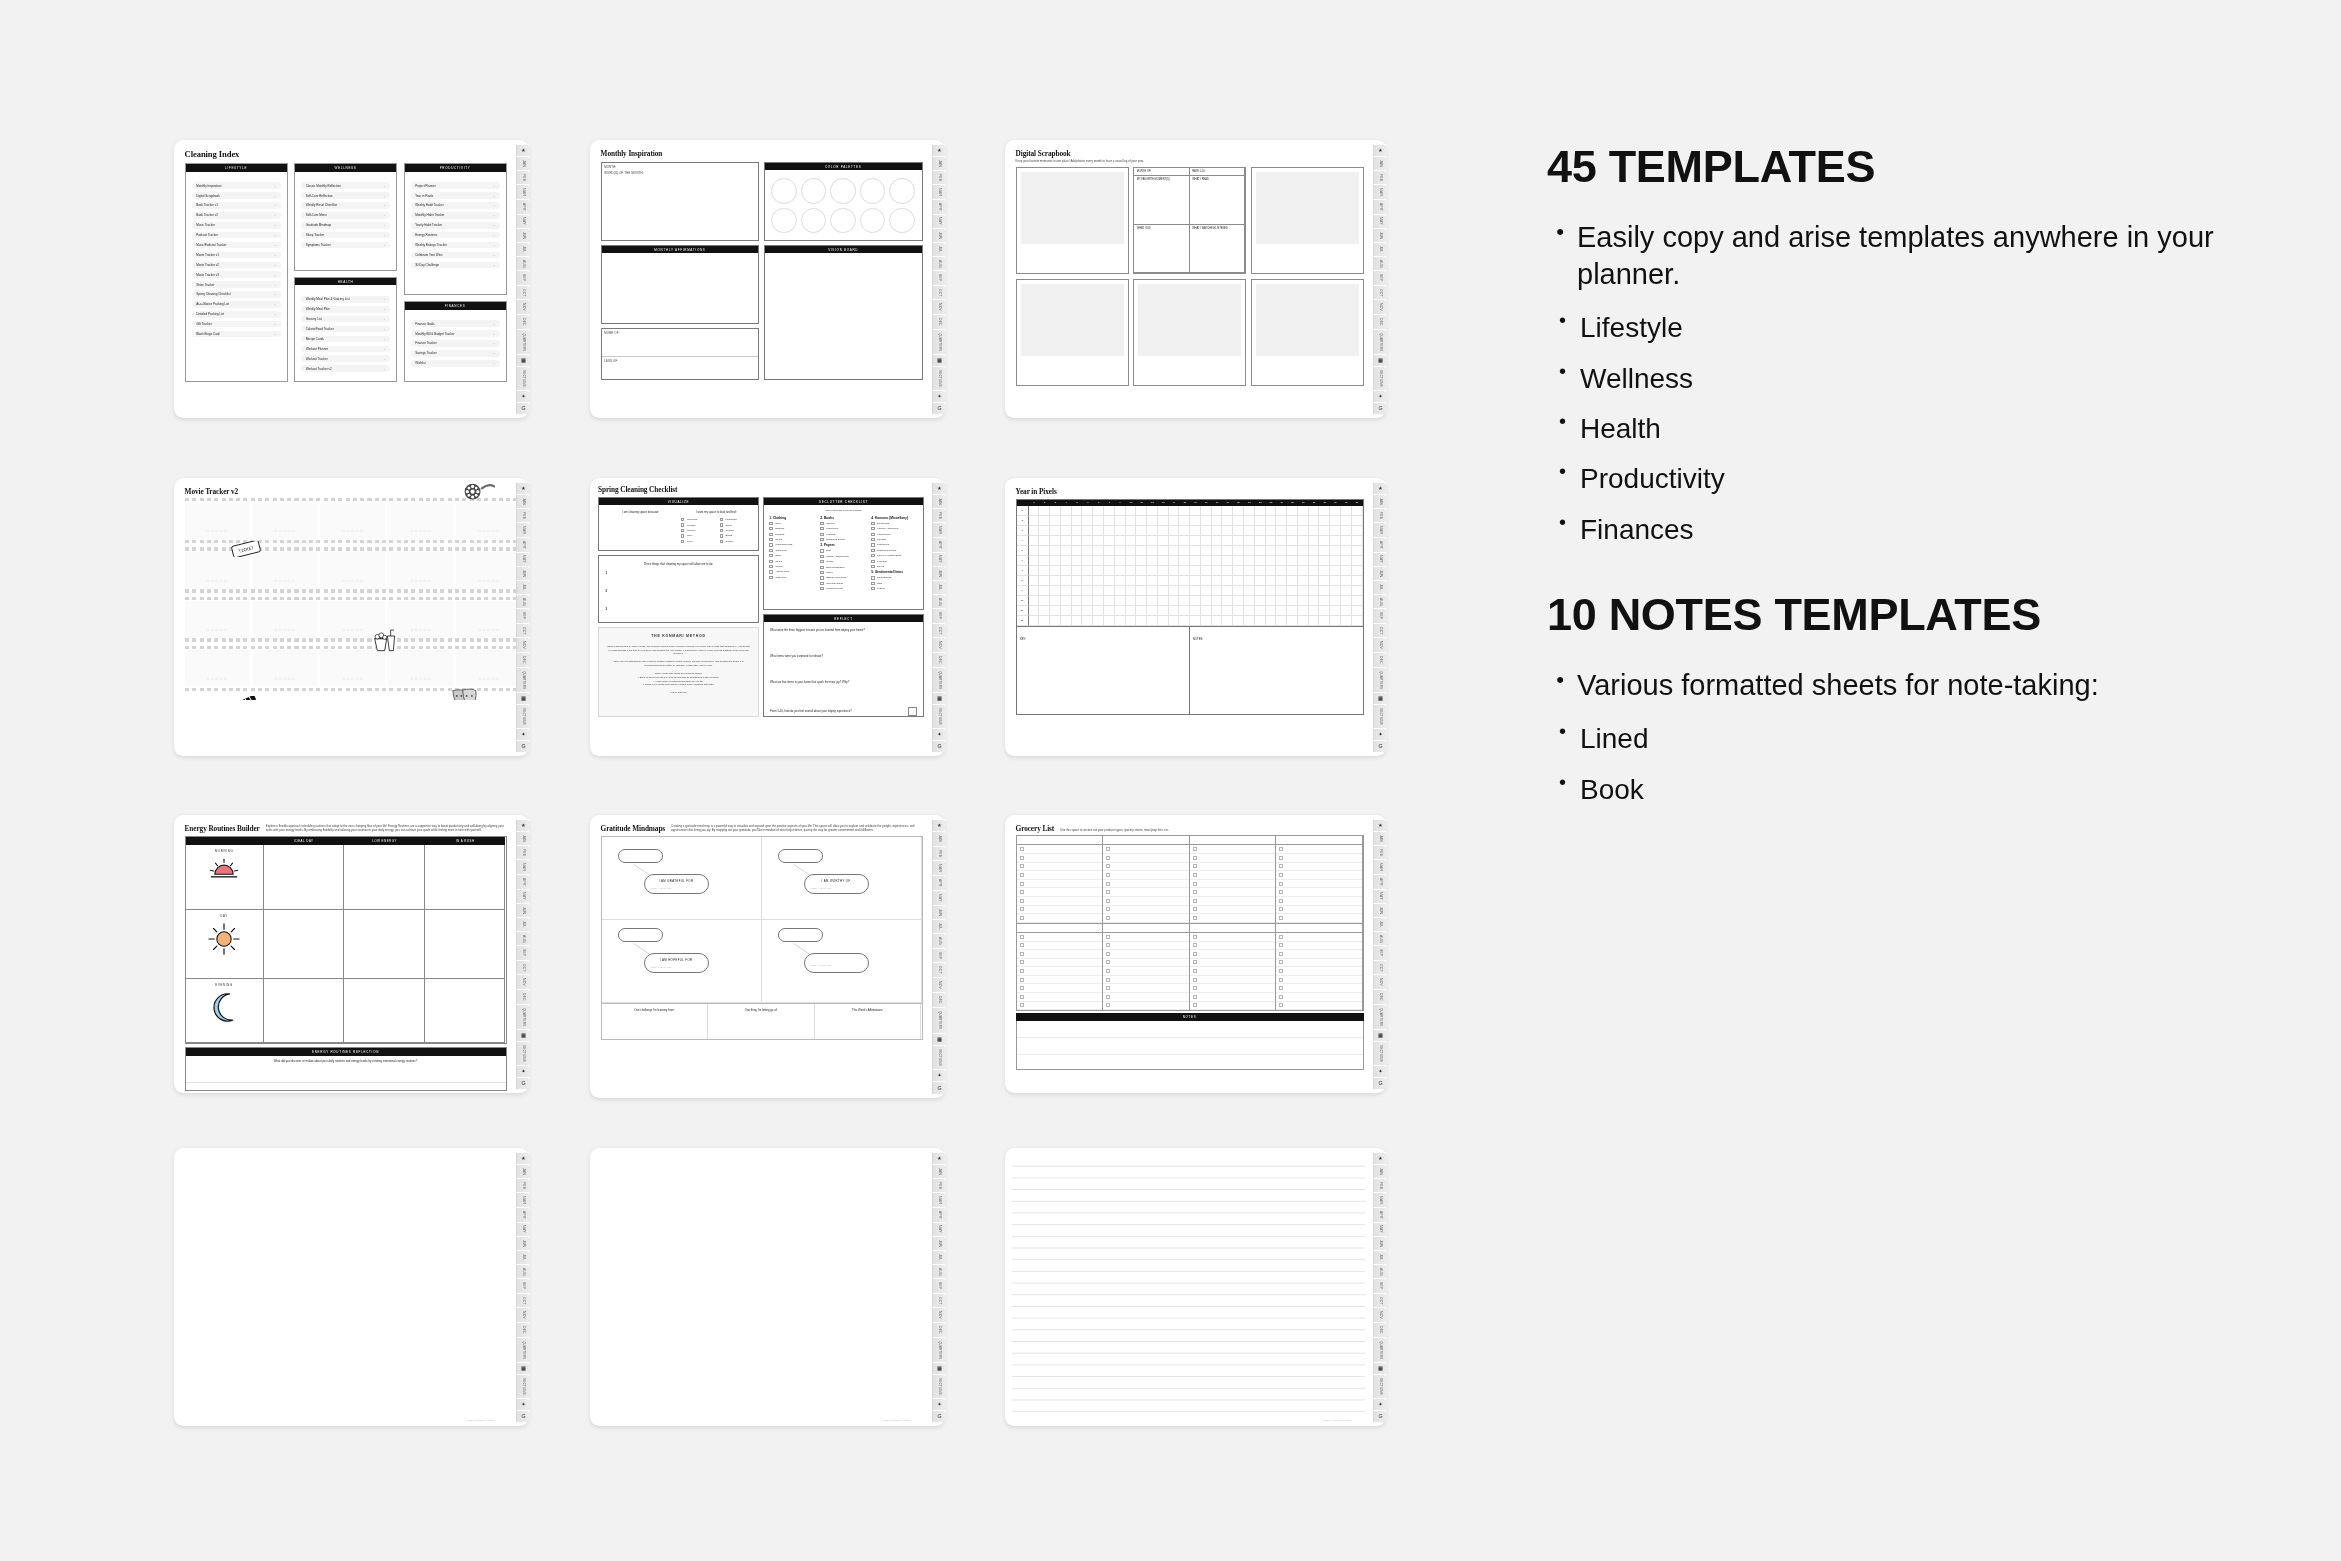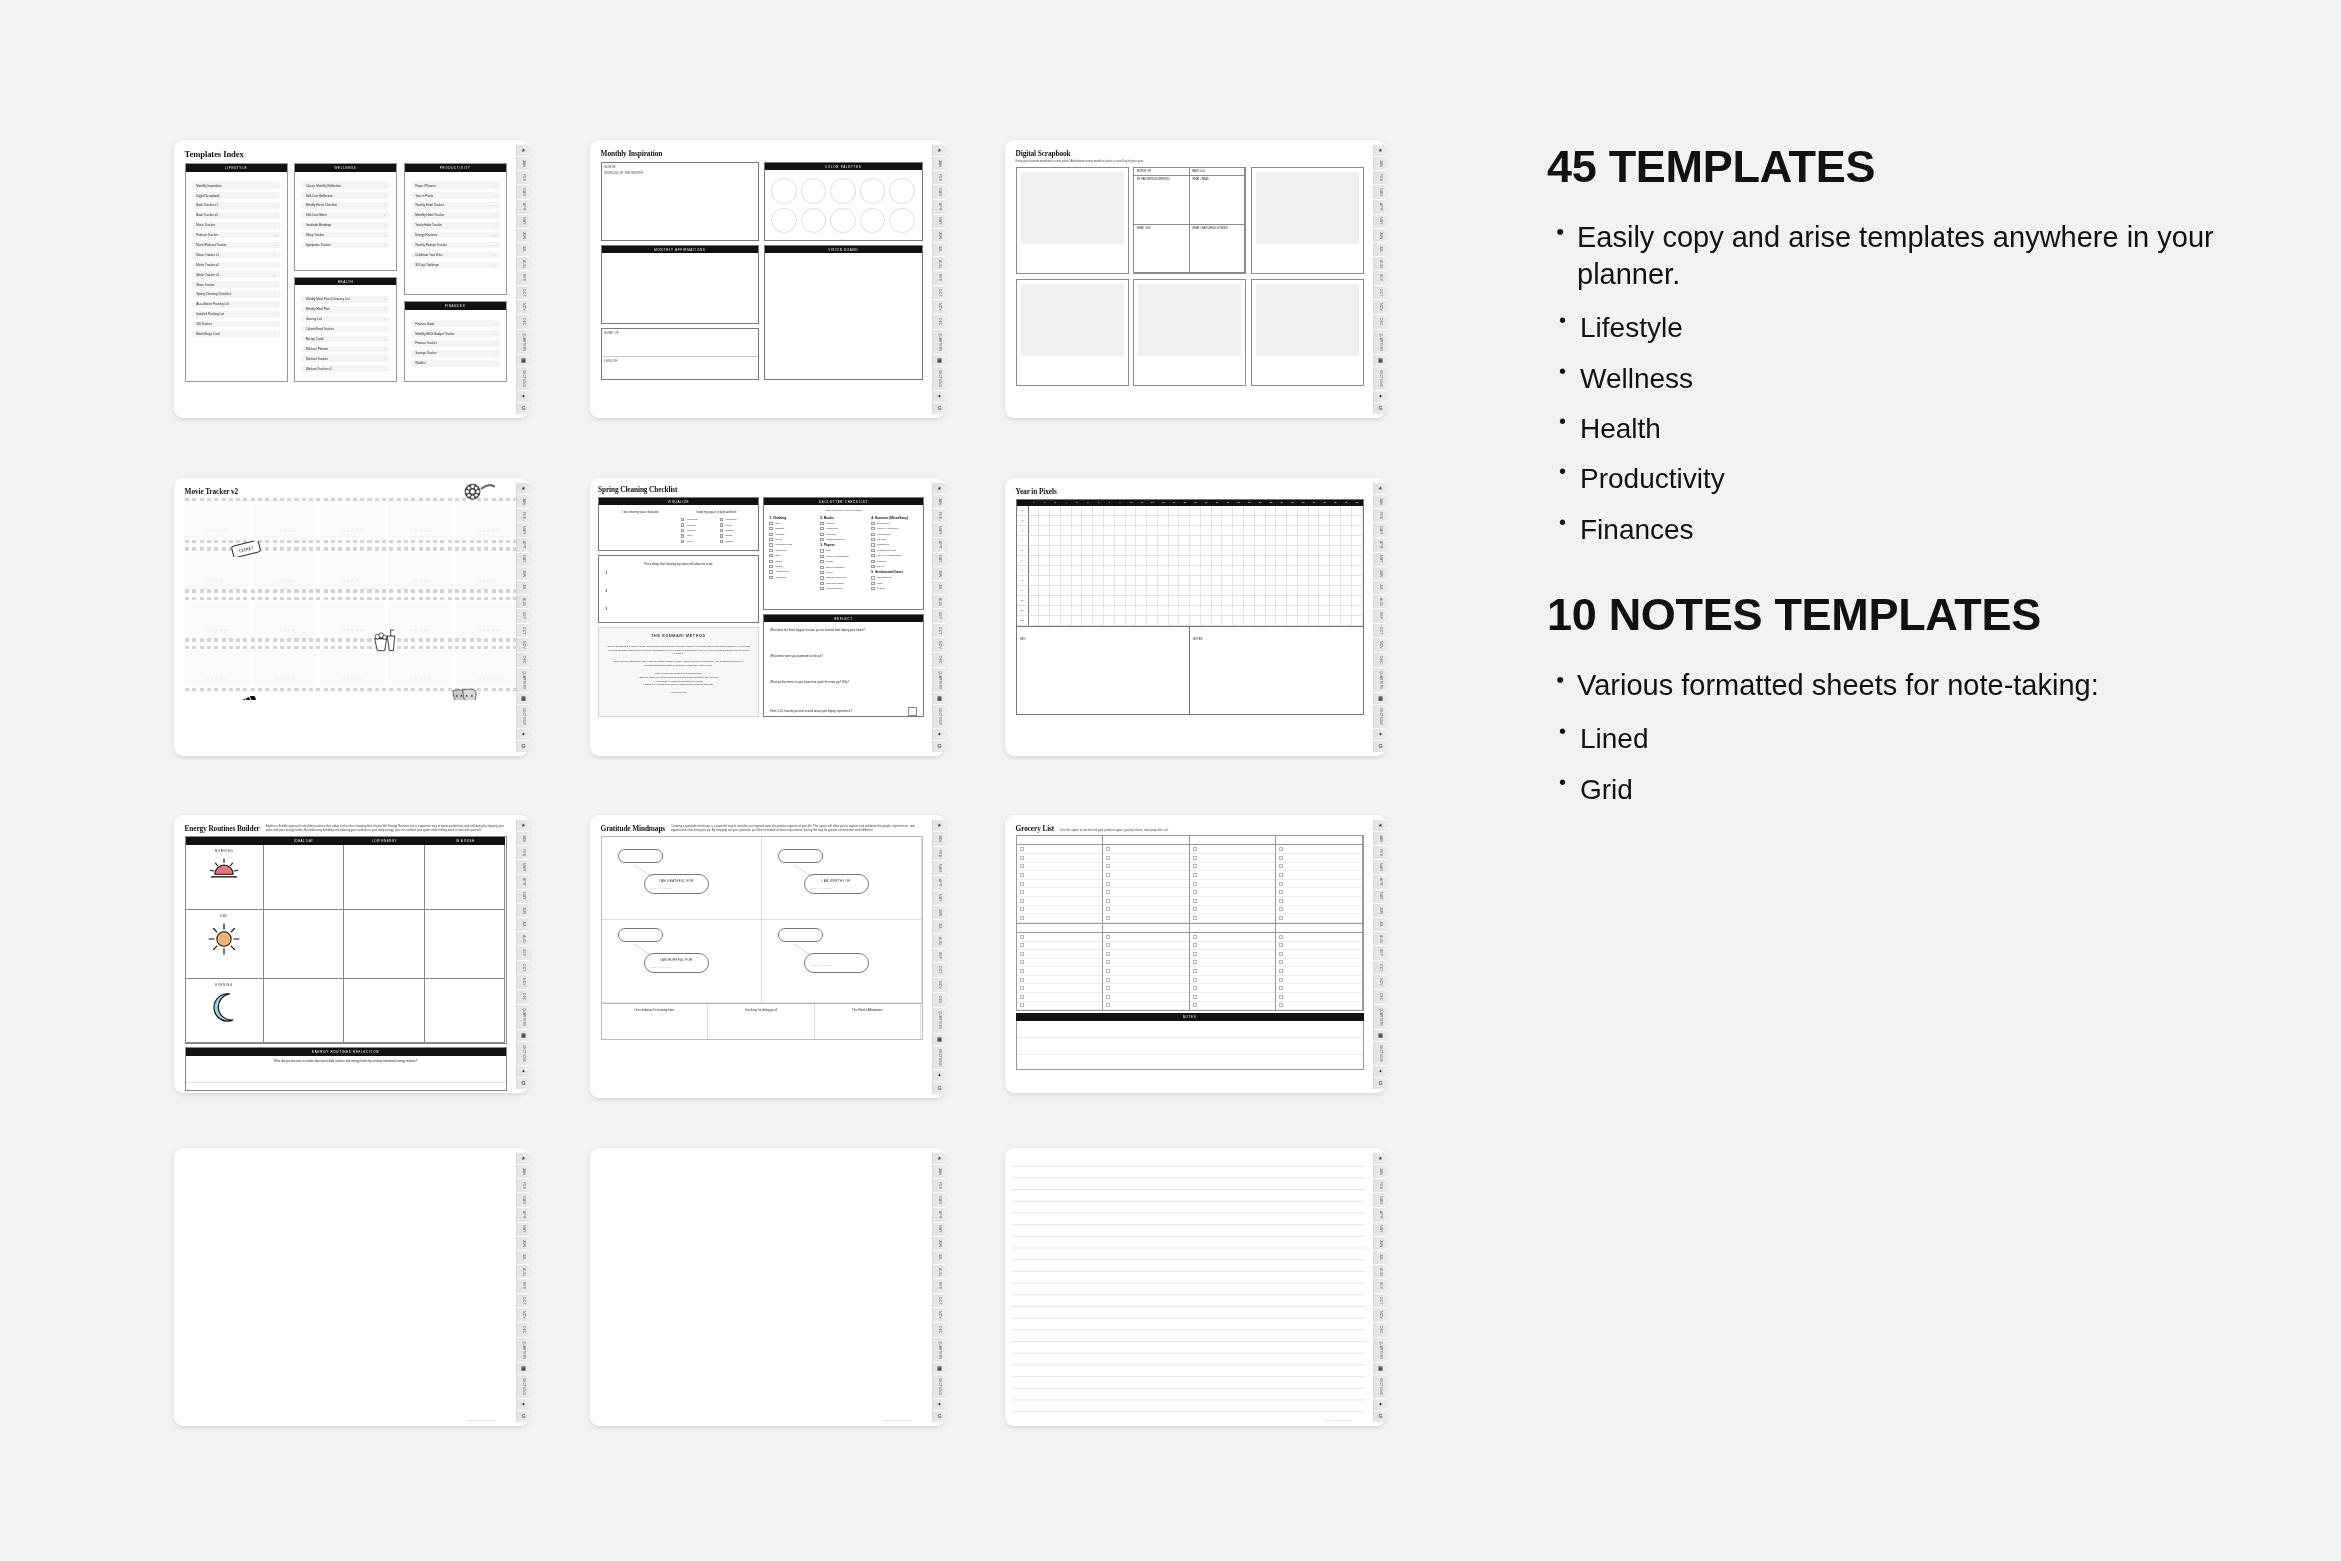--- a/index.html
+++ b/index.html
@@ -166,21 +166,21 @@
 </style>
 </head>
 <body>
 
 <div class="stage">
 
   <div class="thumb-grid">
 
     <div class="card" style="left:0;top:0;width:355px;height:278px;">
       <div class="card-inner">
-        <div class="t-title">Templates Index</div>
+        <div class="t-title">Cleaning Index</div>
         <div class="idx-cols">
           <div class="idx-col" style="width:33%;">
             <div class="idx-panel" style="flex:1;">
               <div class="blk">LIFESTYLE</div>
               <div class="body tall" id="idx0">
                   <div class="pill">
                     <span>Monthly Inspiration</span>
                     <span class="arrow">→</span>
                   </div>
                   <div class="pill">
@@ -1973,18 +1973,18 @@
         <li>Productivity</li>
         <li>Finances</li>
       </ul>
 
     <h1 class="second">10 NOTES TEMPLATES</h1>
     <ul class="bl">
       <li>Various formatted sheets for note-taking:</li>
     </ul>
     <ul class="bl2" id="note-list">
         <li>Lined</li>
-        <li>Grid</li>
+        <li>Book</li>
       </ul>
   </div>
 
 </div>
 
 
 </body></html>

